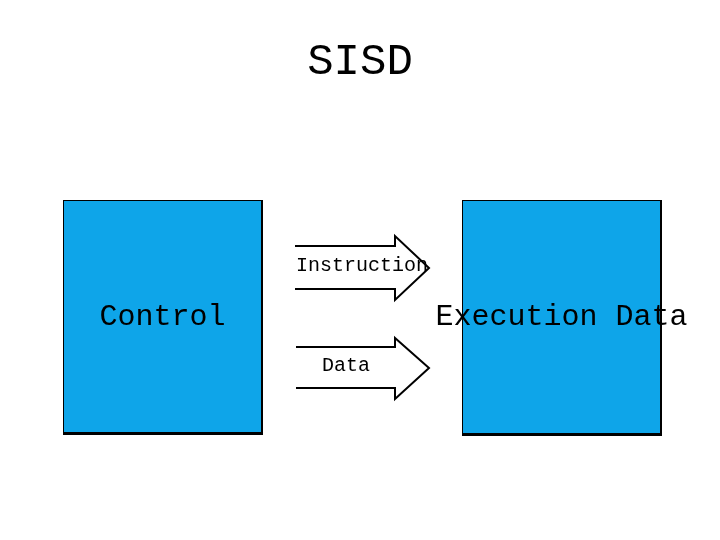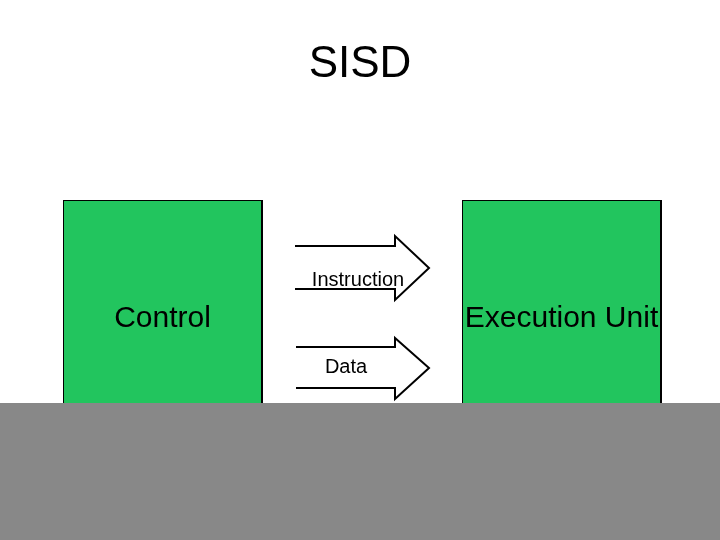--- a/index.html
+++ b/index.html
@@ -3,42 +3,42 @@
 <meta charset="utf-8">
 <style>
   html, body {
     margin: 0;
     padding: 0;
     background: #888;
   }
   .slide {
     position: relative;
     width: 720px;
-    height: 403px;
+    height: 540px;
     background: #ffffff;
     overflow: hidden;
-    font-family: Liberation Sans, sans-serif;
+    font-family: Liberation Mono, monospace;
     color: #000000;
   }
   .slide-title {
     position: absolute;
     top: 40px;
     left: 0;
     width: 720px;
     text-align: center;
     font-size: 44px;
     line-height: 44px;
     font-weight: 400;
     color: #000000;
     letter-spacing: 0px;
   }
   .diagram-box {
     position: absolute;
     box-sizing: border-box;
-    background: #22c55e;
+    background: #0ea5e9;
     border: 1px solid #000000;
     border-bottom-width: 3px;
     border-right-width: 2px;
     display: flex;
     align-items: center;
     justify-content: center;
   }
   .box-control {
     left: 63px;
     top: 200px;
@@ -68,36 +68,36 @@
   .arrow-label {
     position: absolute;
     left: 296px;
     width: 100px;
     text-align: center;
     font-size: 20px;
     line-height: 20px;
     white-space: nowrap;
     color: #000000;
   }
-  .label-instruction { top: 269px; margin-left: 12px; }
+  .label-instruction { top: 256px; }
   .label-data { top: 356px; text-align: center; }
 </style>
 </head>
 <body>
 
 <div class="slide">
 
   <div class="slide-title">SISD</div>
 
   <div class="diagram-box box-control">
     <span class="box-label">Control</span>
   </div>
 
   <div class="diagram-box box-execution">
-    <span class="box-label">Execution Unit</span>
+    <span class="box-label">Execution Data</span>
   </div>
 
   <svg class="arrow-layer" width="720" height="540" viewBox="0 0 720 540">
     <path d="M295 246 H395 V236 L429 268 L395 300 V289 H295" fill="none" stroke="#000000" stroke-width="2" stroke-linejoin="miter"></path>
     <path d="M296 347 H395 V338 L429 368 L395 399 V388 H296" fill="none" stroke="#000000" stroke-width="2" stroke-linejoin="miter"></path>
   </svg>
 
   <div class="arrow-label label-instruction">Instruction</div>
 
   <div class="arrow-label label-data">Data</div>

